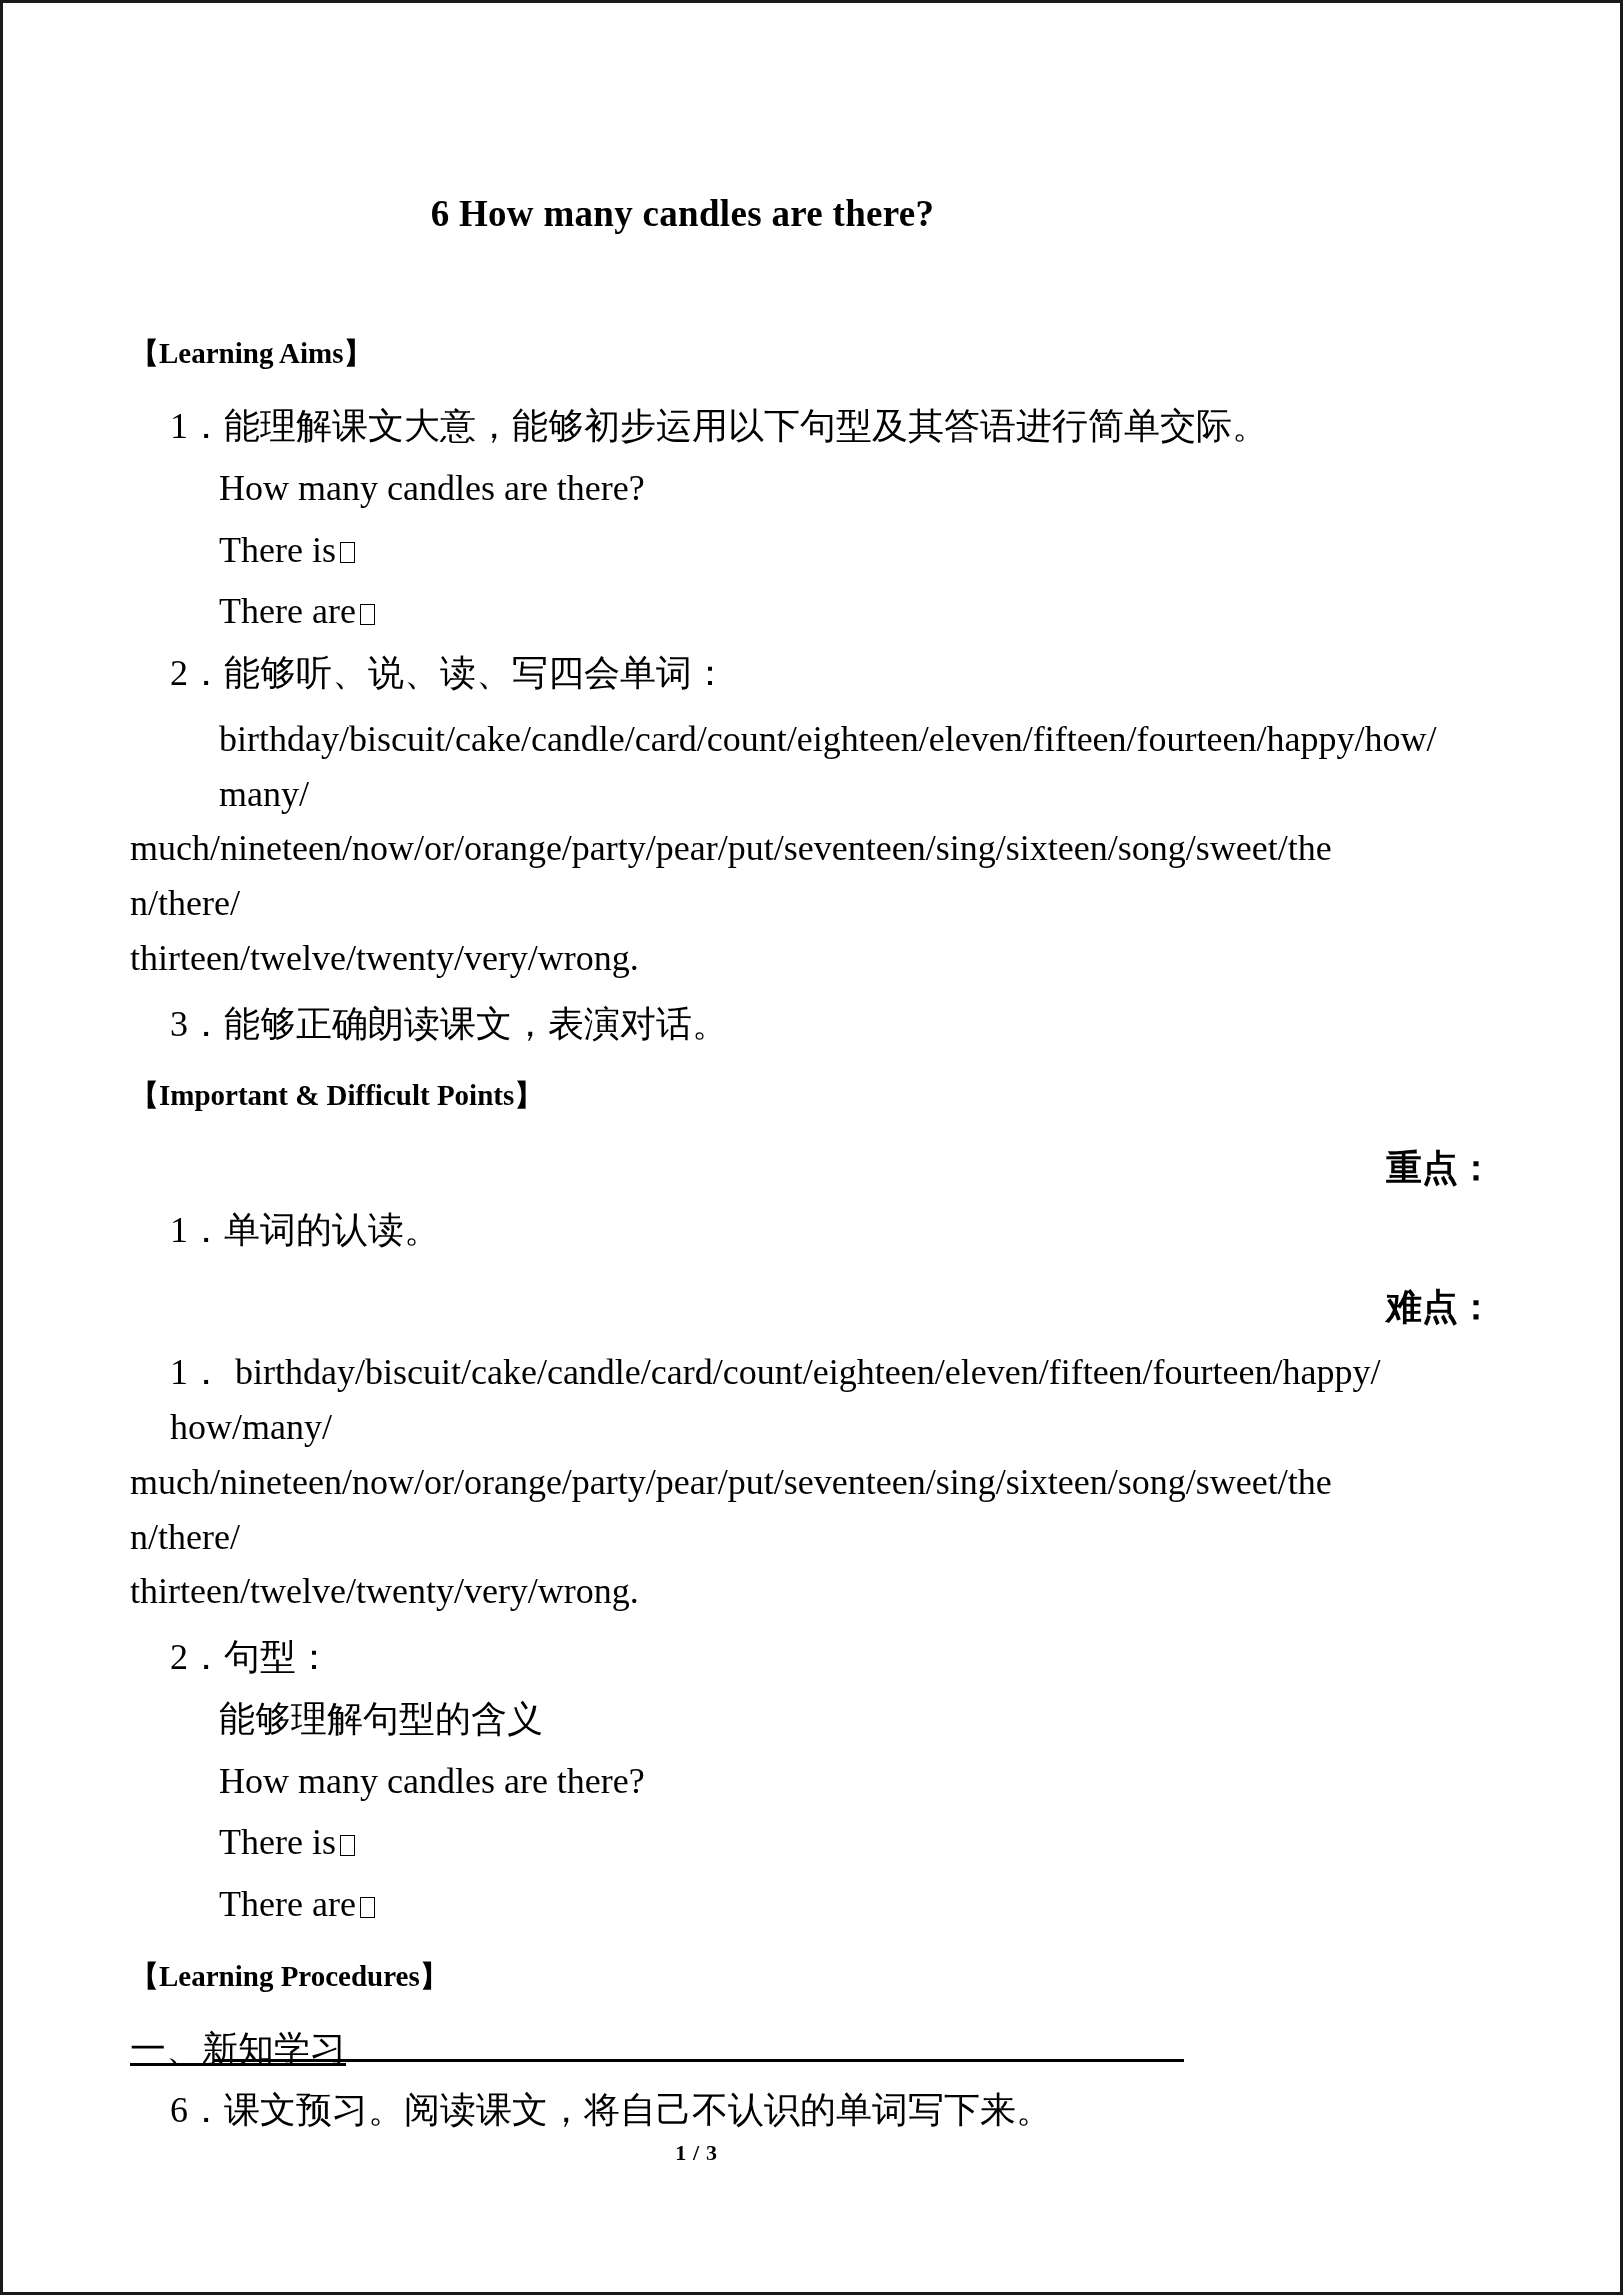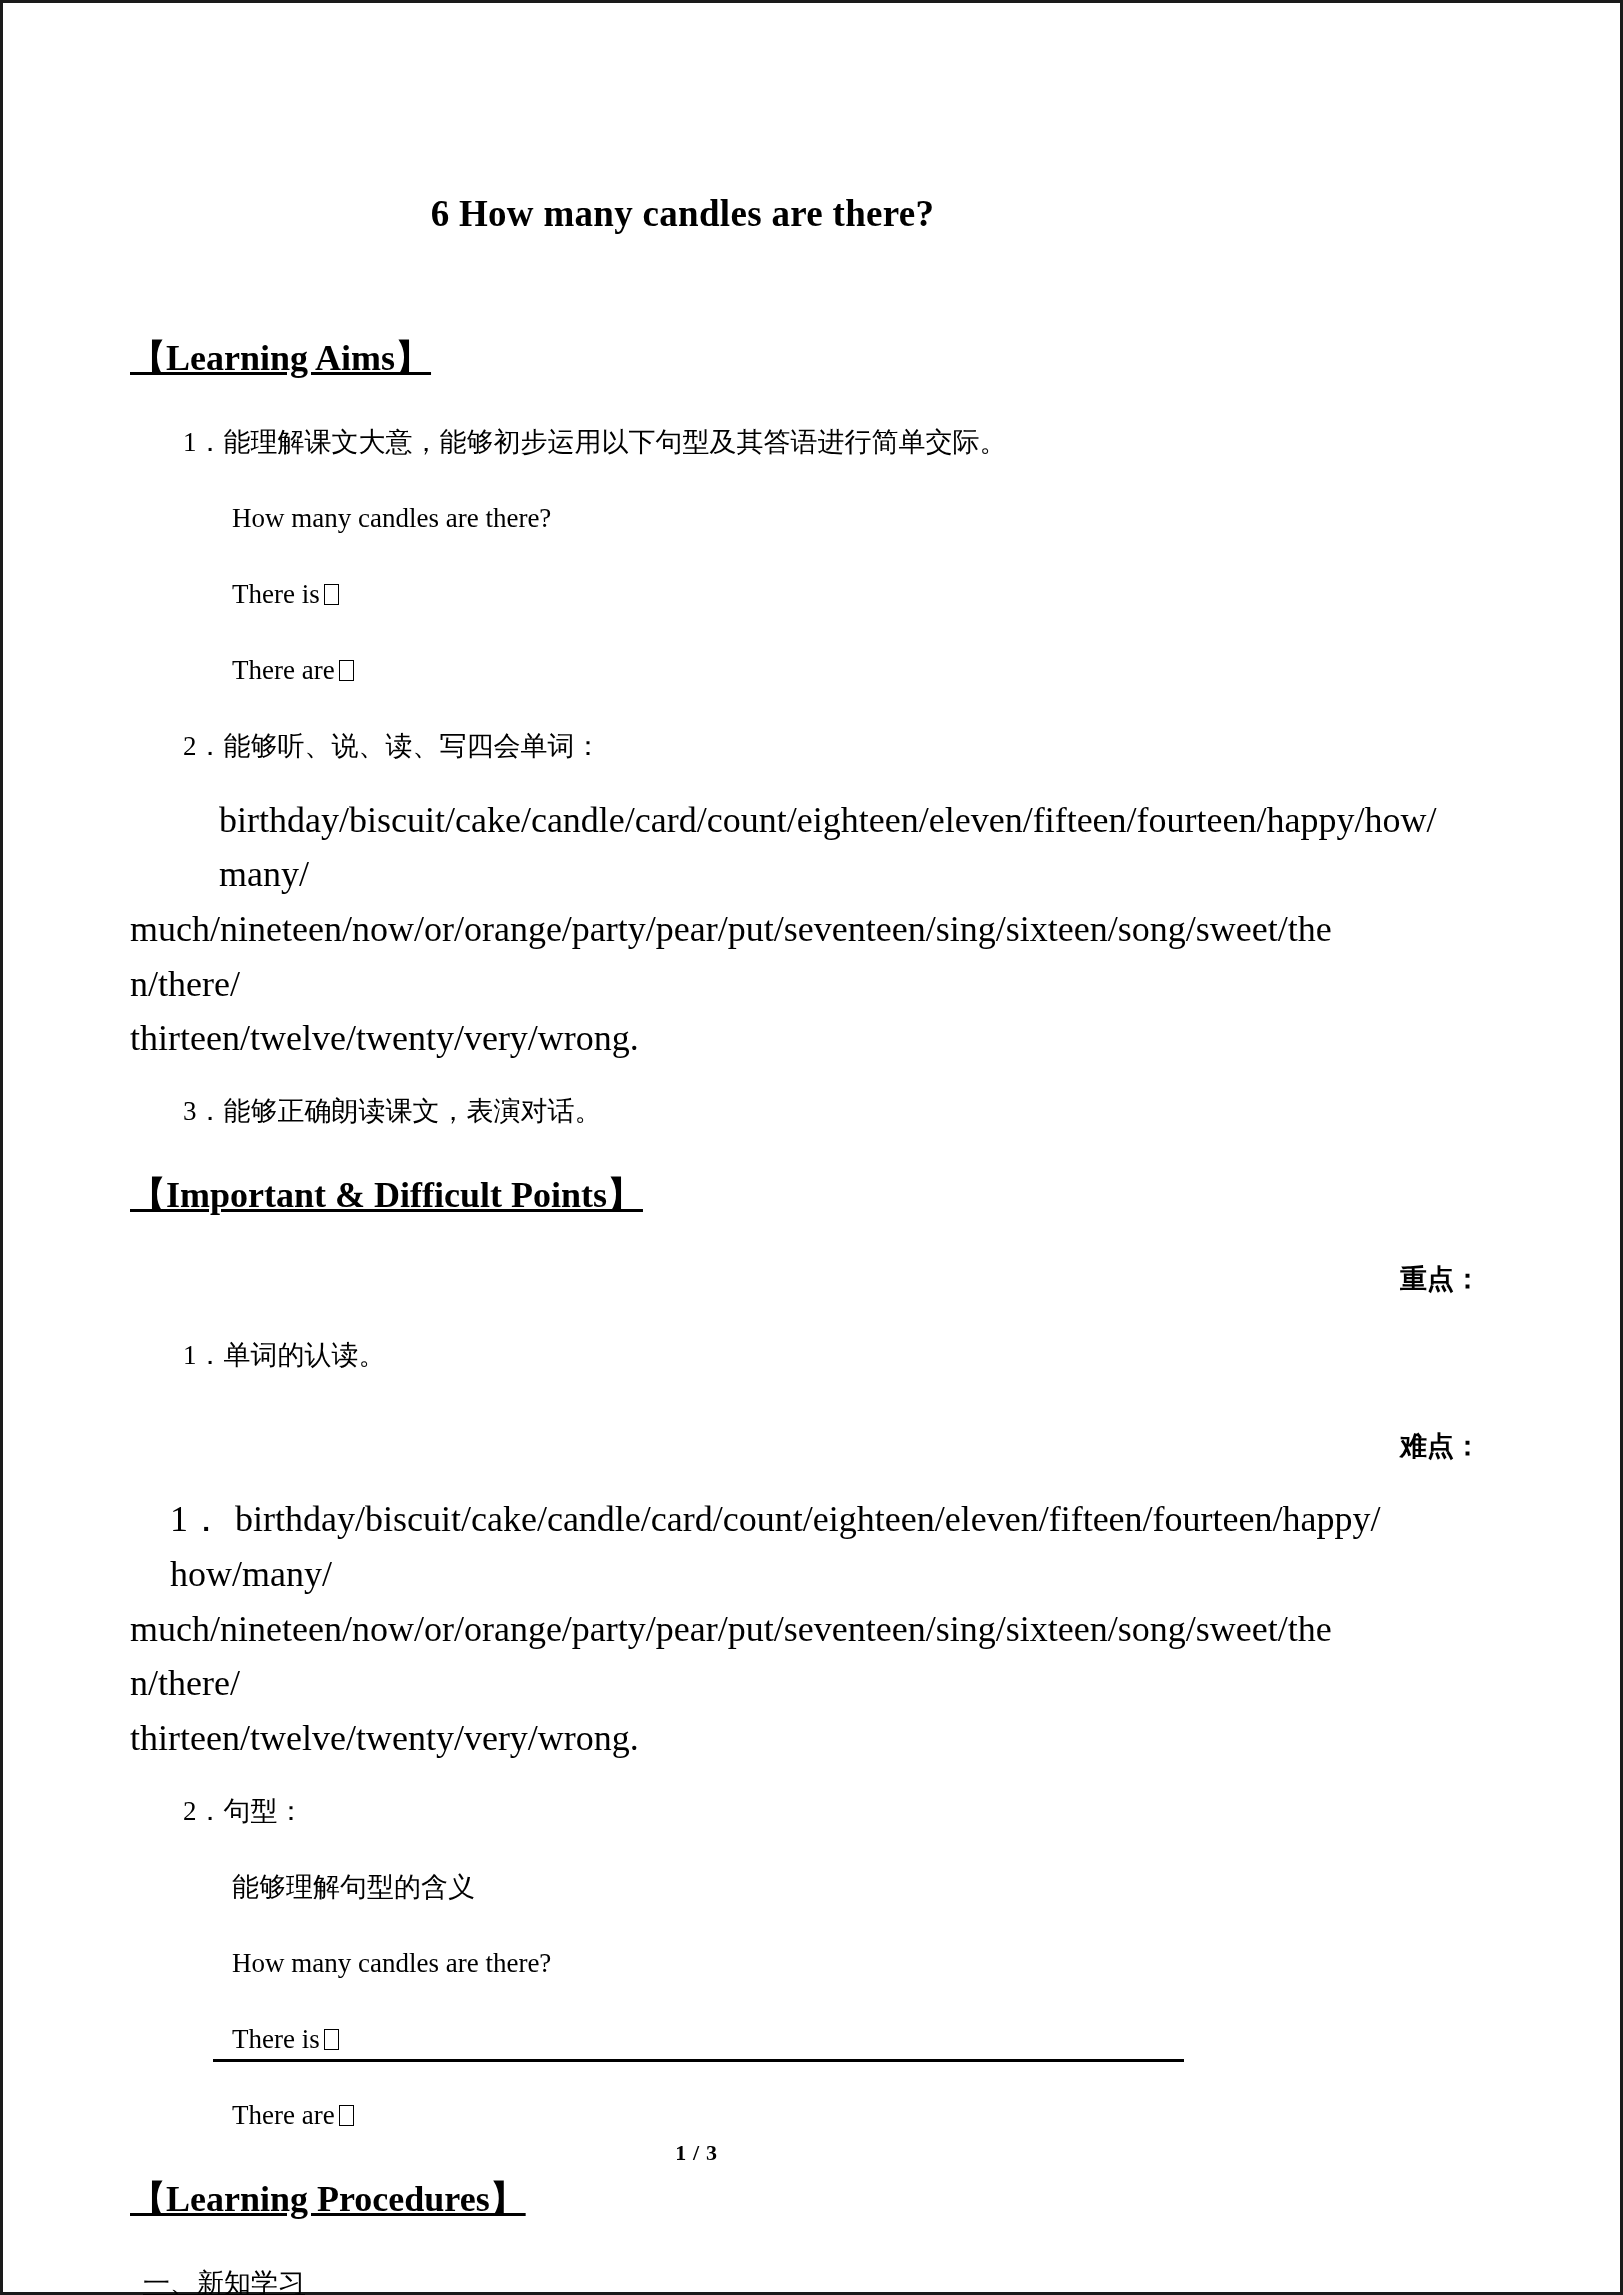--- a/index.html
+++ b/index.html
@@ -50,33 +50,32 @@
     font-size: 37px;
     line-height: 1.25;
     margin: 109px 0 0 0;
     padding-right: 259px;
     letter-spacing: 0.3px;
   }
 
   
   .section-heading {
     font-weight: bold;
-    font-size: 36px;
+    font-size: 29px;
     line-height: 1.3;
     margin: 0;
     padding: 0;
     white-space: nowrap;
-    text-decoration: underline;
   }
 
   
   .line {
-    font-size: 27px;
+    font-size: 36px;
     line-height: 1.30;
-    margin: 13px;
+    margin: 0;
     padding: 0;
     white-space: nowrap;
   }
   .line.bold {
     font-weight: bold;
     text-align: right;
   }
 
   .ind-1 { padding-left: 40px; }   
   .ind-2 { padding-left: 89px; }  

